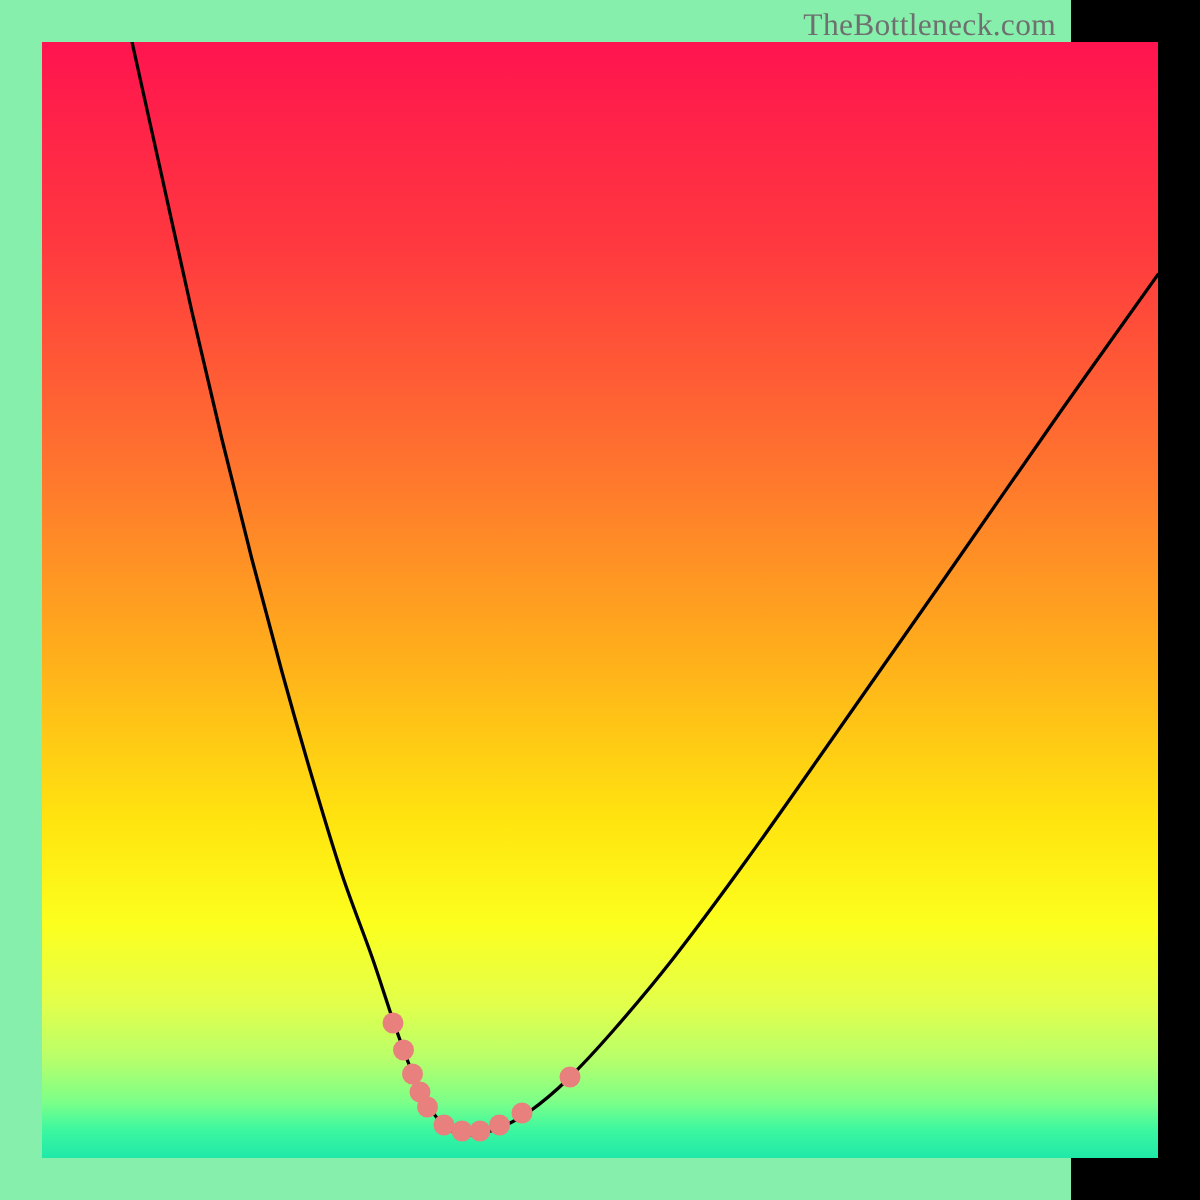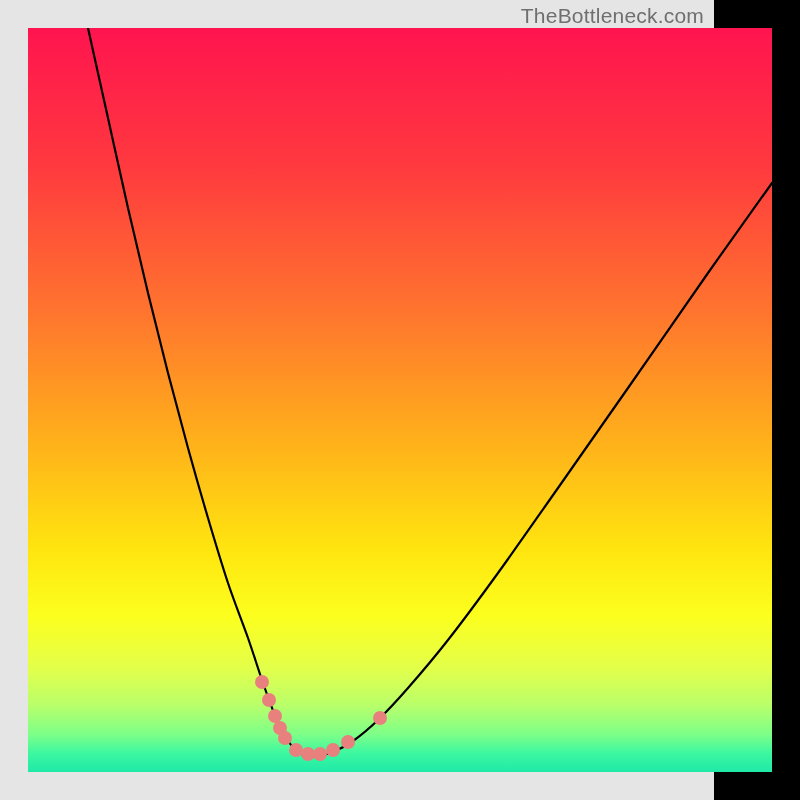--- a/index.html
+++ b/index.html
@@ -10,21 +10,22 @@
     overflow: hidden;
     background: #000;
     font-family: Arial, Helvetica, sans-serif;
   }
   .frame {
     position: absolute;
     left: 0;
     top: 0;
     width: 714px;
     height: 800px;
-    background: #e5e5e5;
+    background: #86efac;
+    font-family: Liberation Serif, serif;
   }
   .plot {
     position: absolute;
     left: 28px;
     top: 28px;
     width: 744px;
     height: 744px;
     overflow: hidden;
   }
   .gradient {

